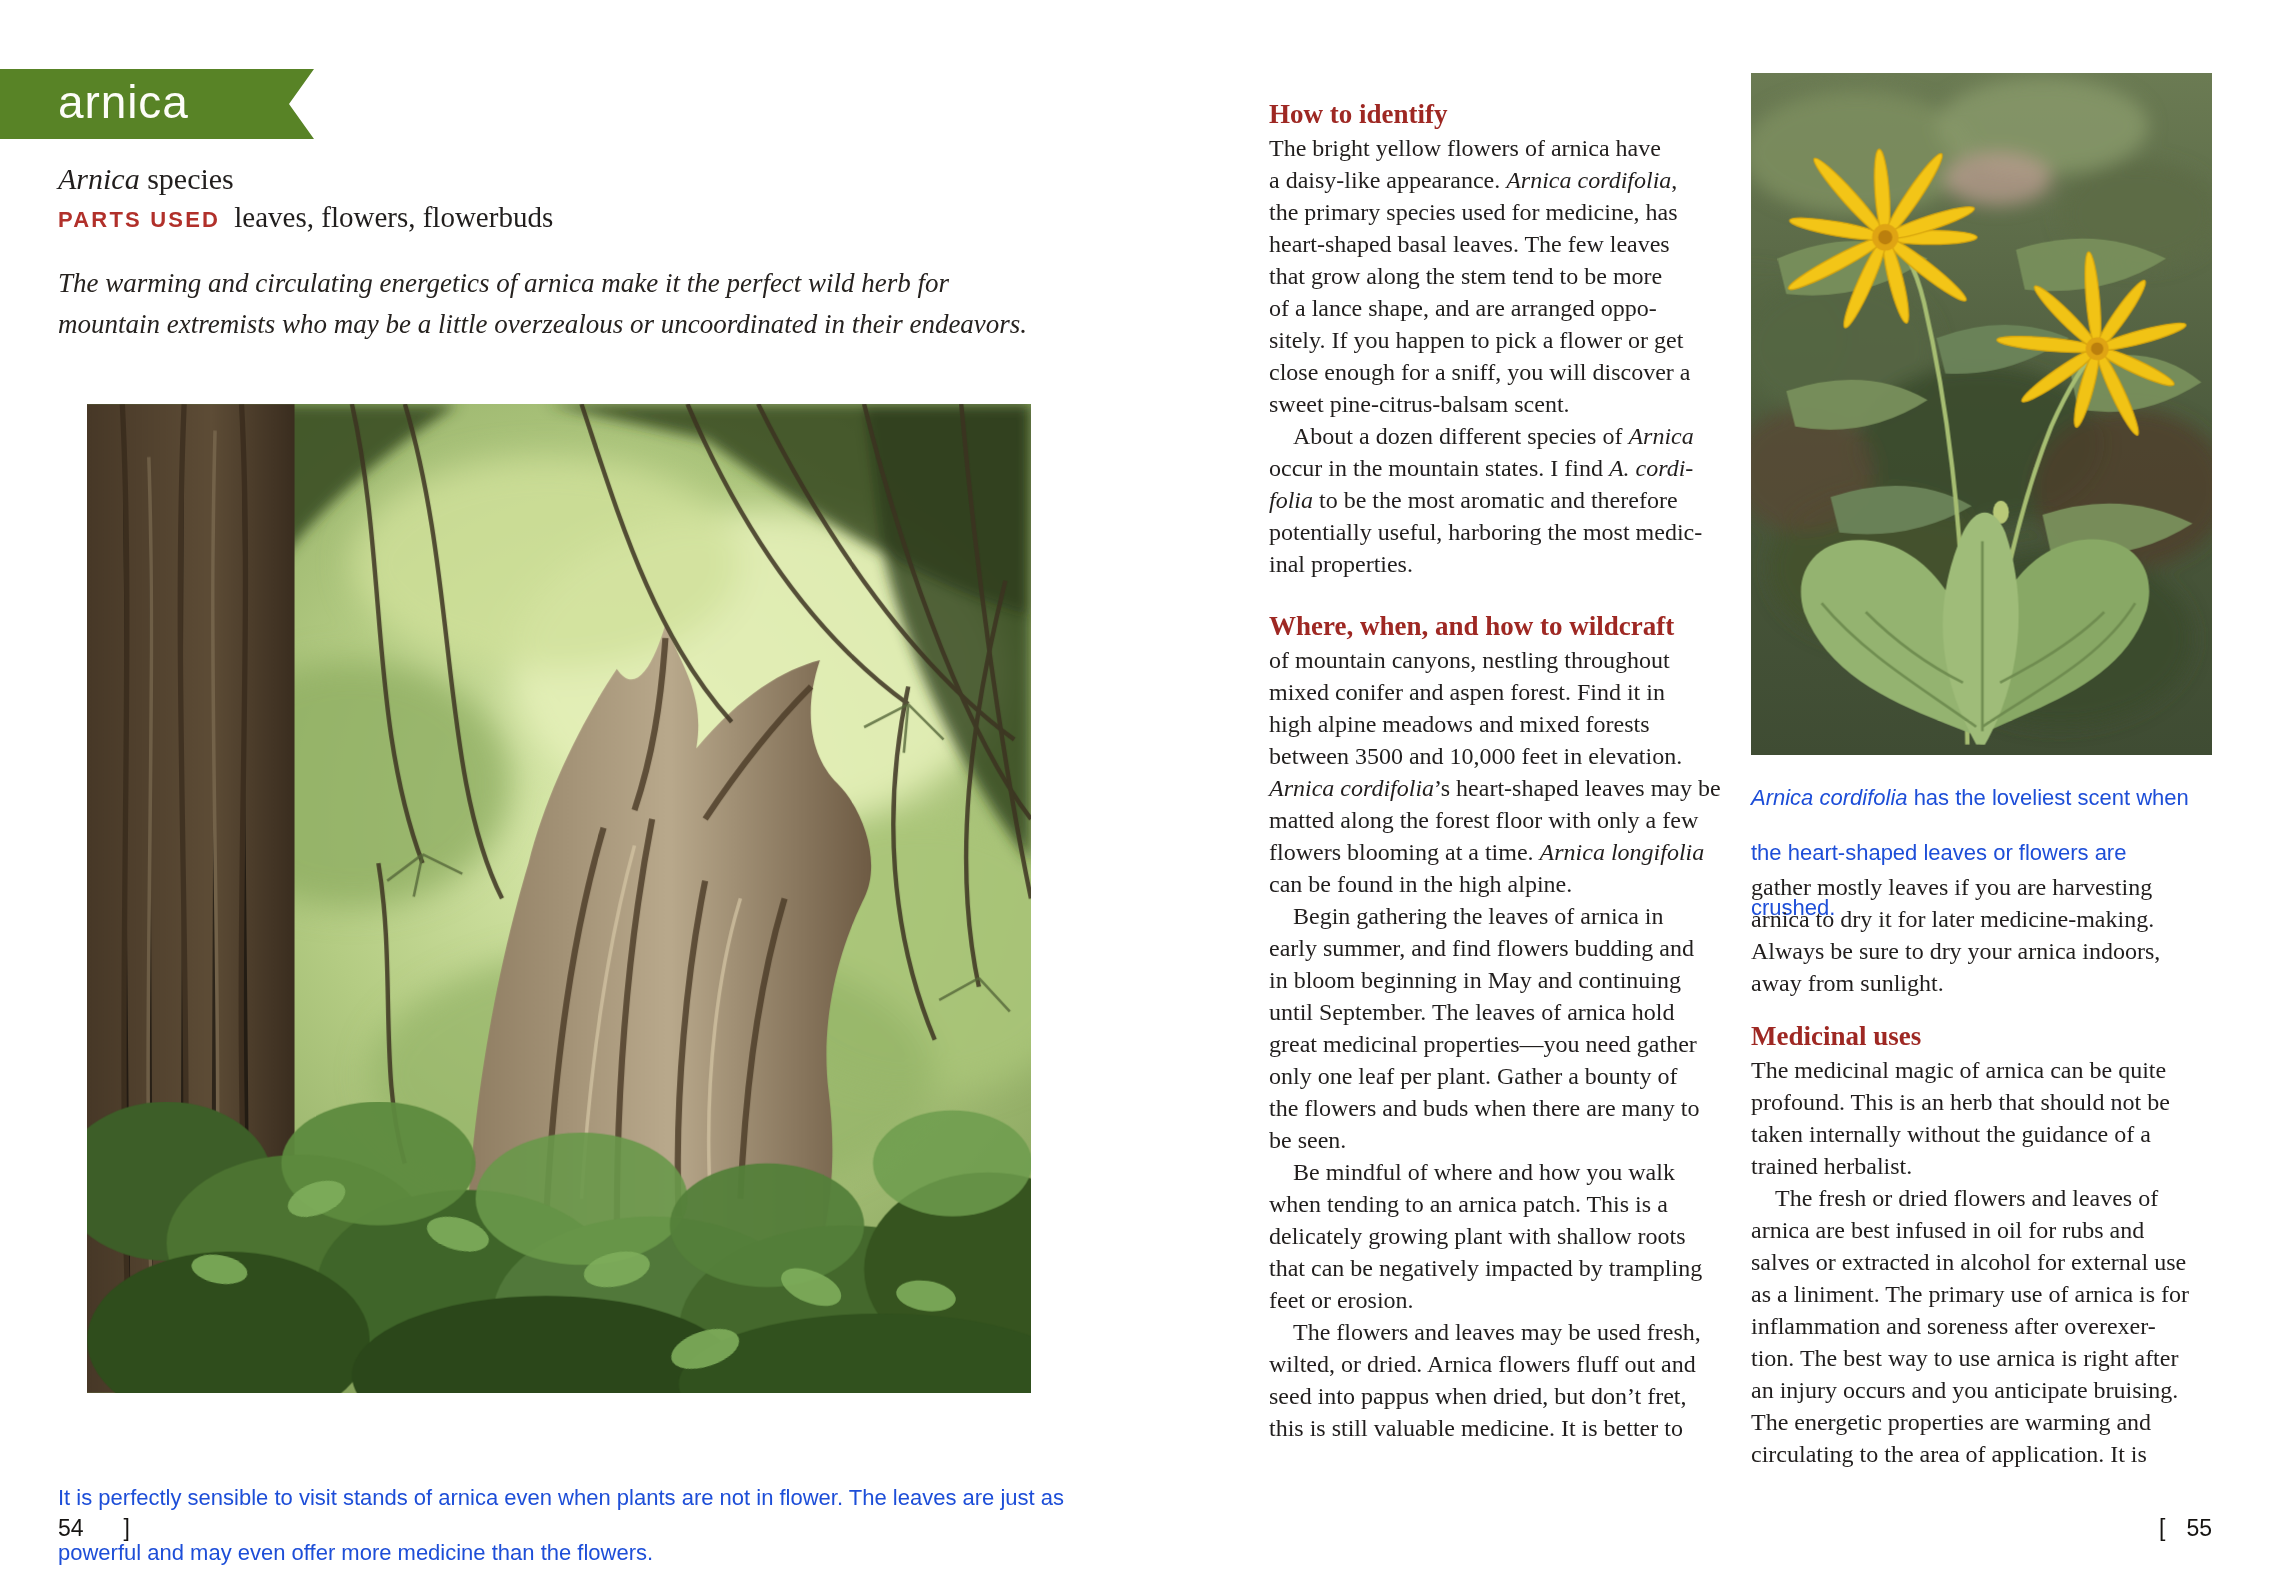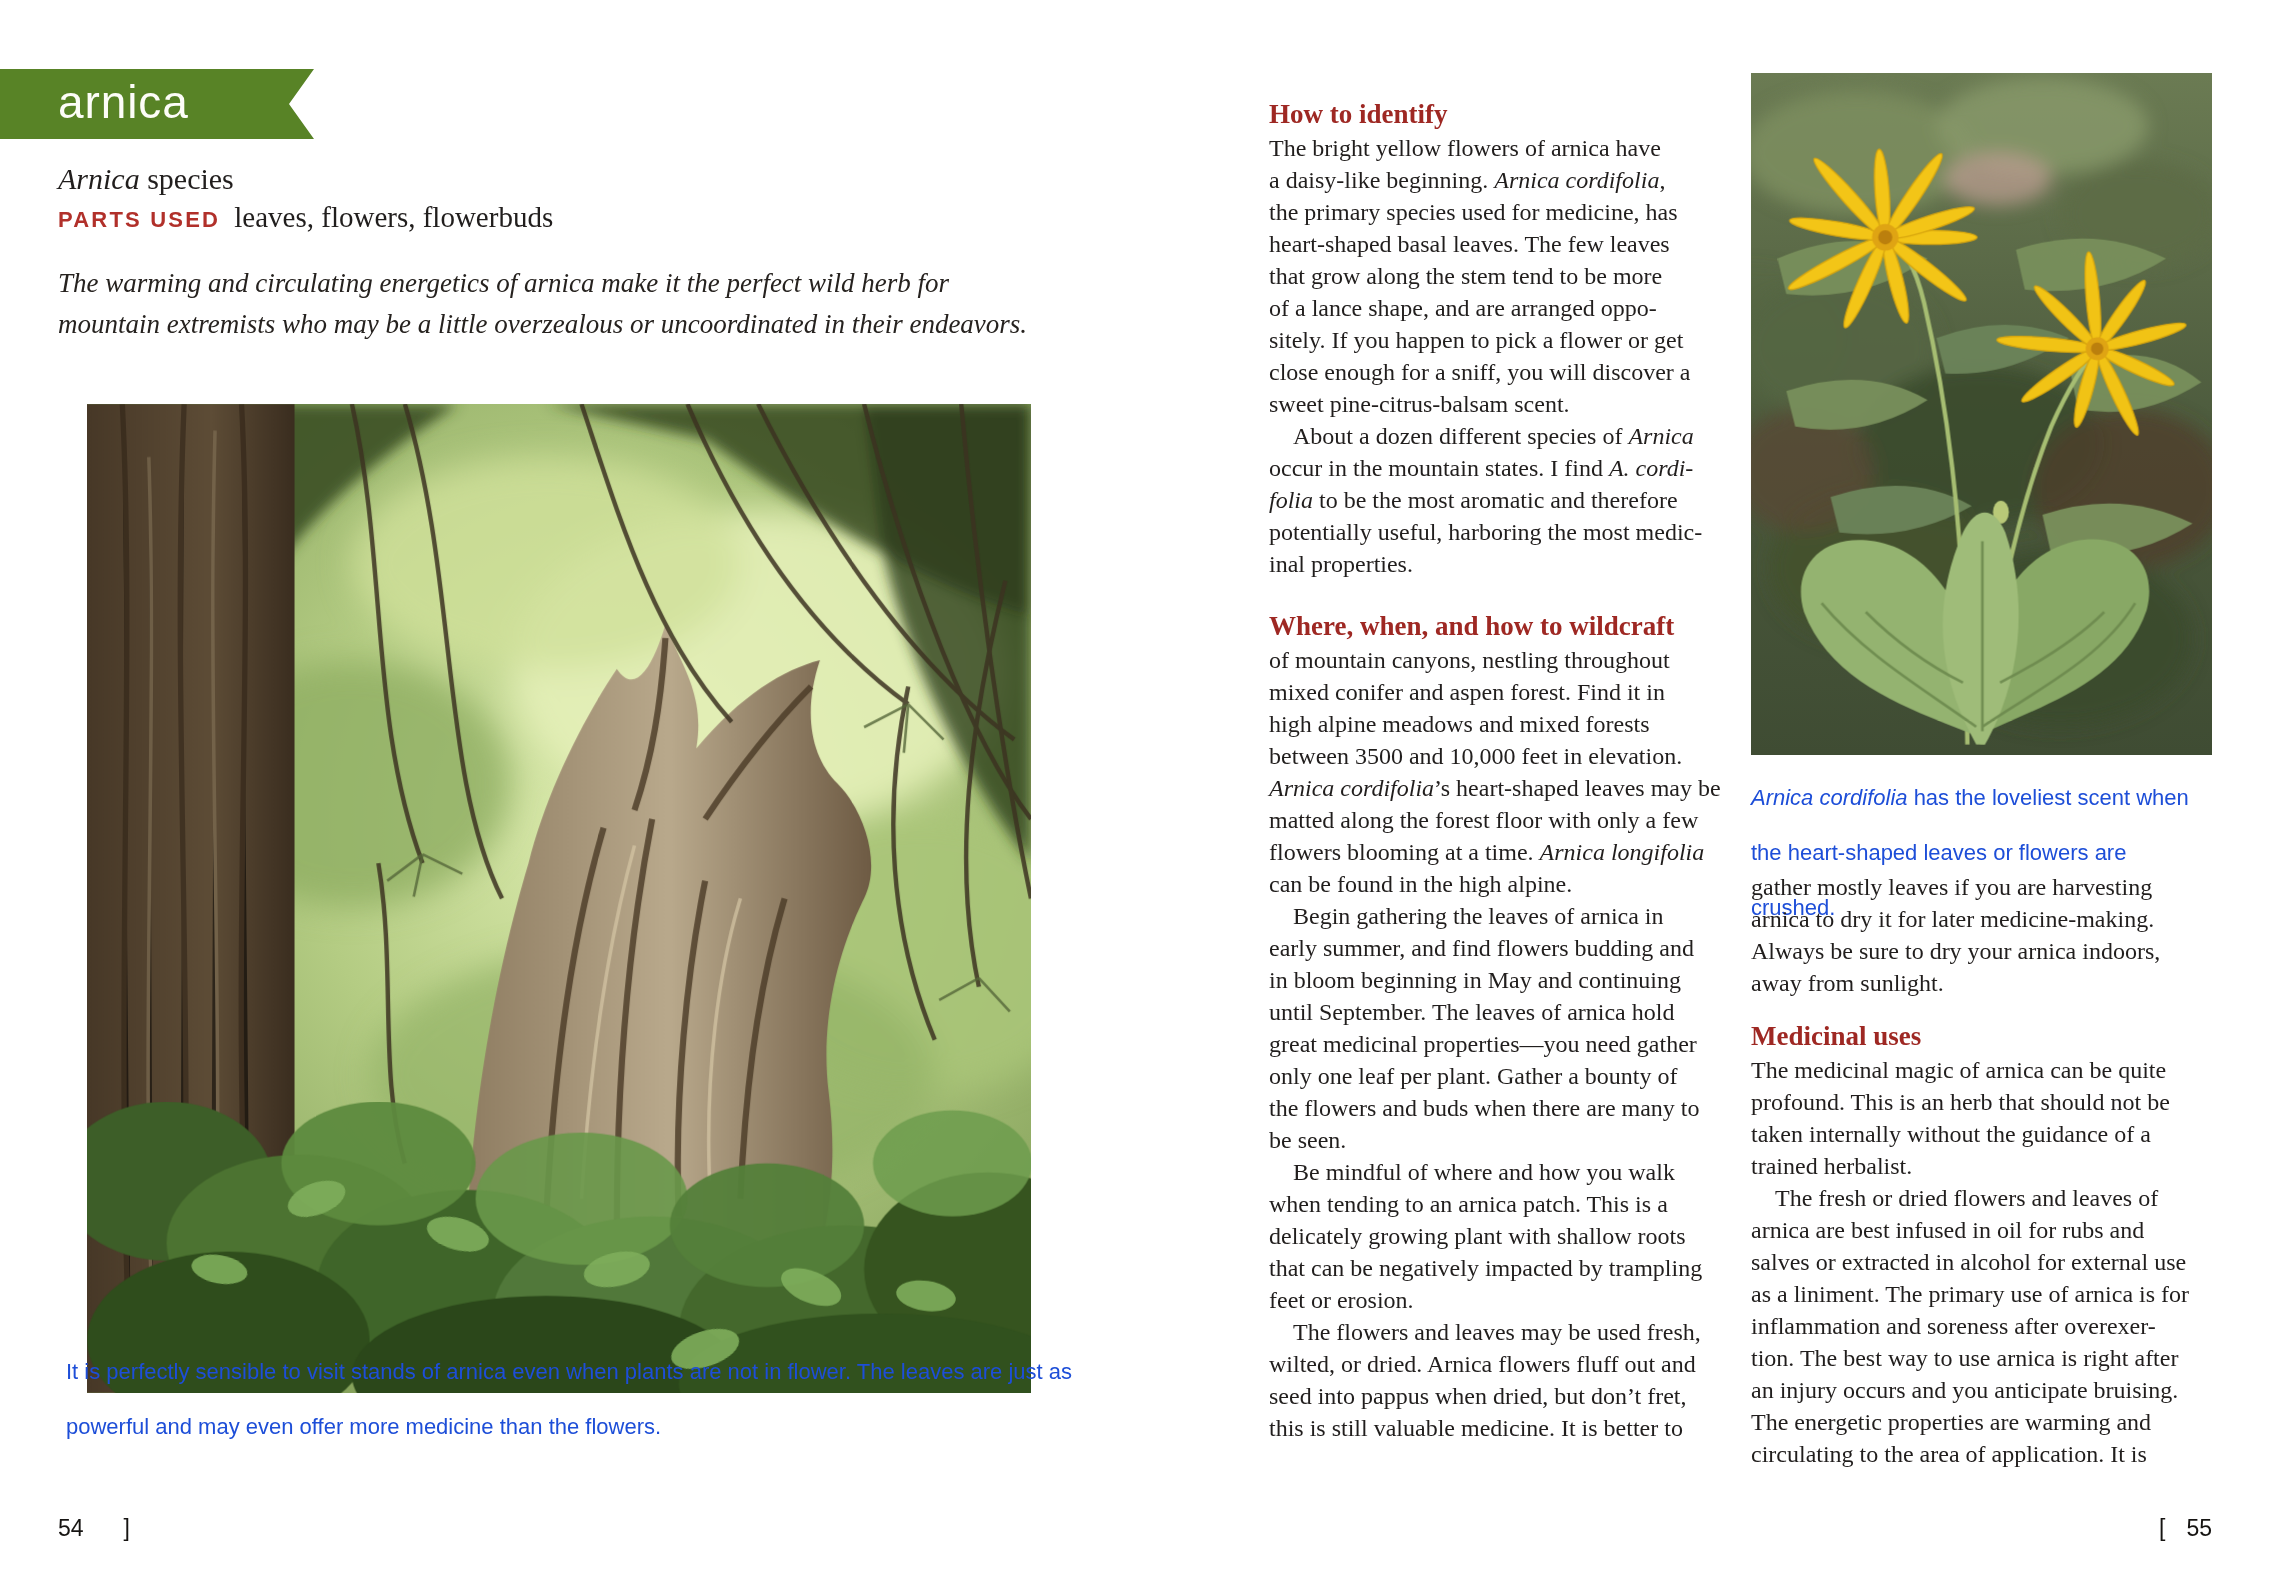--- a/index.html
+++ b/index.html
@@ -34,21 +34,21 @@
     font-style:italic;font-size:27px;line-height:41px;color:#26221f;
   }
   .intro .tline{white-space:nowrap;}
   .photo{position:absolute;overflow:hidden;}
   .photo svg{display:block;width:100%;height:100%;}
   .photo-left{left:87px;top:404px;width:944px;height:989px;}
   .photo-right{left:1751px;top:73px;width:461px;height:682px;}
   .caption{
     font-family:Liberation Sans, sans-serif;font-size:22px;line-height:55px;color:#1d4ed8;
   }
-  .caption-left{position:absolute;left:58px;top:1344px;width:1015px;margin-left:8px;}
+  .caption-left{position:absolute;left:58px;top:1470px;width:1015px;}
   .caption-right{position:absolute;left:1751px;top:770px;width:463px;}
   .folio{
     position:absolute;font-family:"Liberation Sans",sans-serif;font-size:23px;color:#161412;
     display:flex;gap:21px;align-items:baseline;
   }
   .folio-left{left:58px;top:1515px;gap:40px;}
   .folio-right{left:1751px;top:1515px;width:461px;justify-content:flex-end;}
   
   .colblock{position:absolute;width:473px;}
   .col-1a{left:1269px;top:97px;}
@@ -205,21 +205,21 @@
       <span>]</span>
     </div>
   </div>
 
   <div>
 
     <div class="colblock col-1a">
       <h3 class="red-heading">How to identify</h3>
       <div class="bodylines">
           <div class="tline"><span>The bright yellow flowers of arnica have</span></div>
-          <div class="tline"><span>a daisy-like beginning. </span><i>Arnica cordifolia</i><span>,</span></div>
+          <div class="tline"><span>a daisy-like appearance. </span><i>Arnica cordifolia</i><span>,</span></div>
           <div class="tline"><span>the primary species used for medicine, has</span></div>
           <div class="tline"><span>heart-shaped basal leaves. The few leaves</span></div>
           <div class="tline"><span>that grow along the stem tend to be more</span></div>
           <div class="tline"><span>of a lance shape, and are arranged oppo-</span></div>
           <div class="tline"><span>sitely. If you happen to pick a flower or get</span></div>
           <div class="tline"><span>close enough for a sniff, you will discover a</span></div>
           <div class="tline"><span>sweet pine-citrus-balsam scent.</span></div>
           <div class="tline"><span> About a dozen different species of </span><i>Arnica</i></div>
           <div class="tline"><span>occur in the mountain states. I find </span><i>A. cordi-</i></div>
           <div class="tline"><i>folia</i><span> to be the most aromatic and therefore</span></div>

